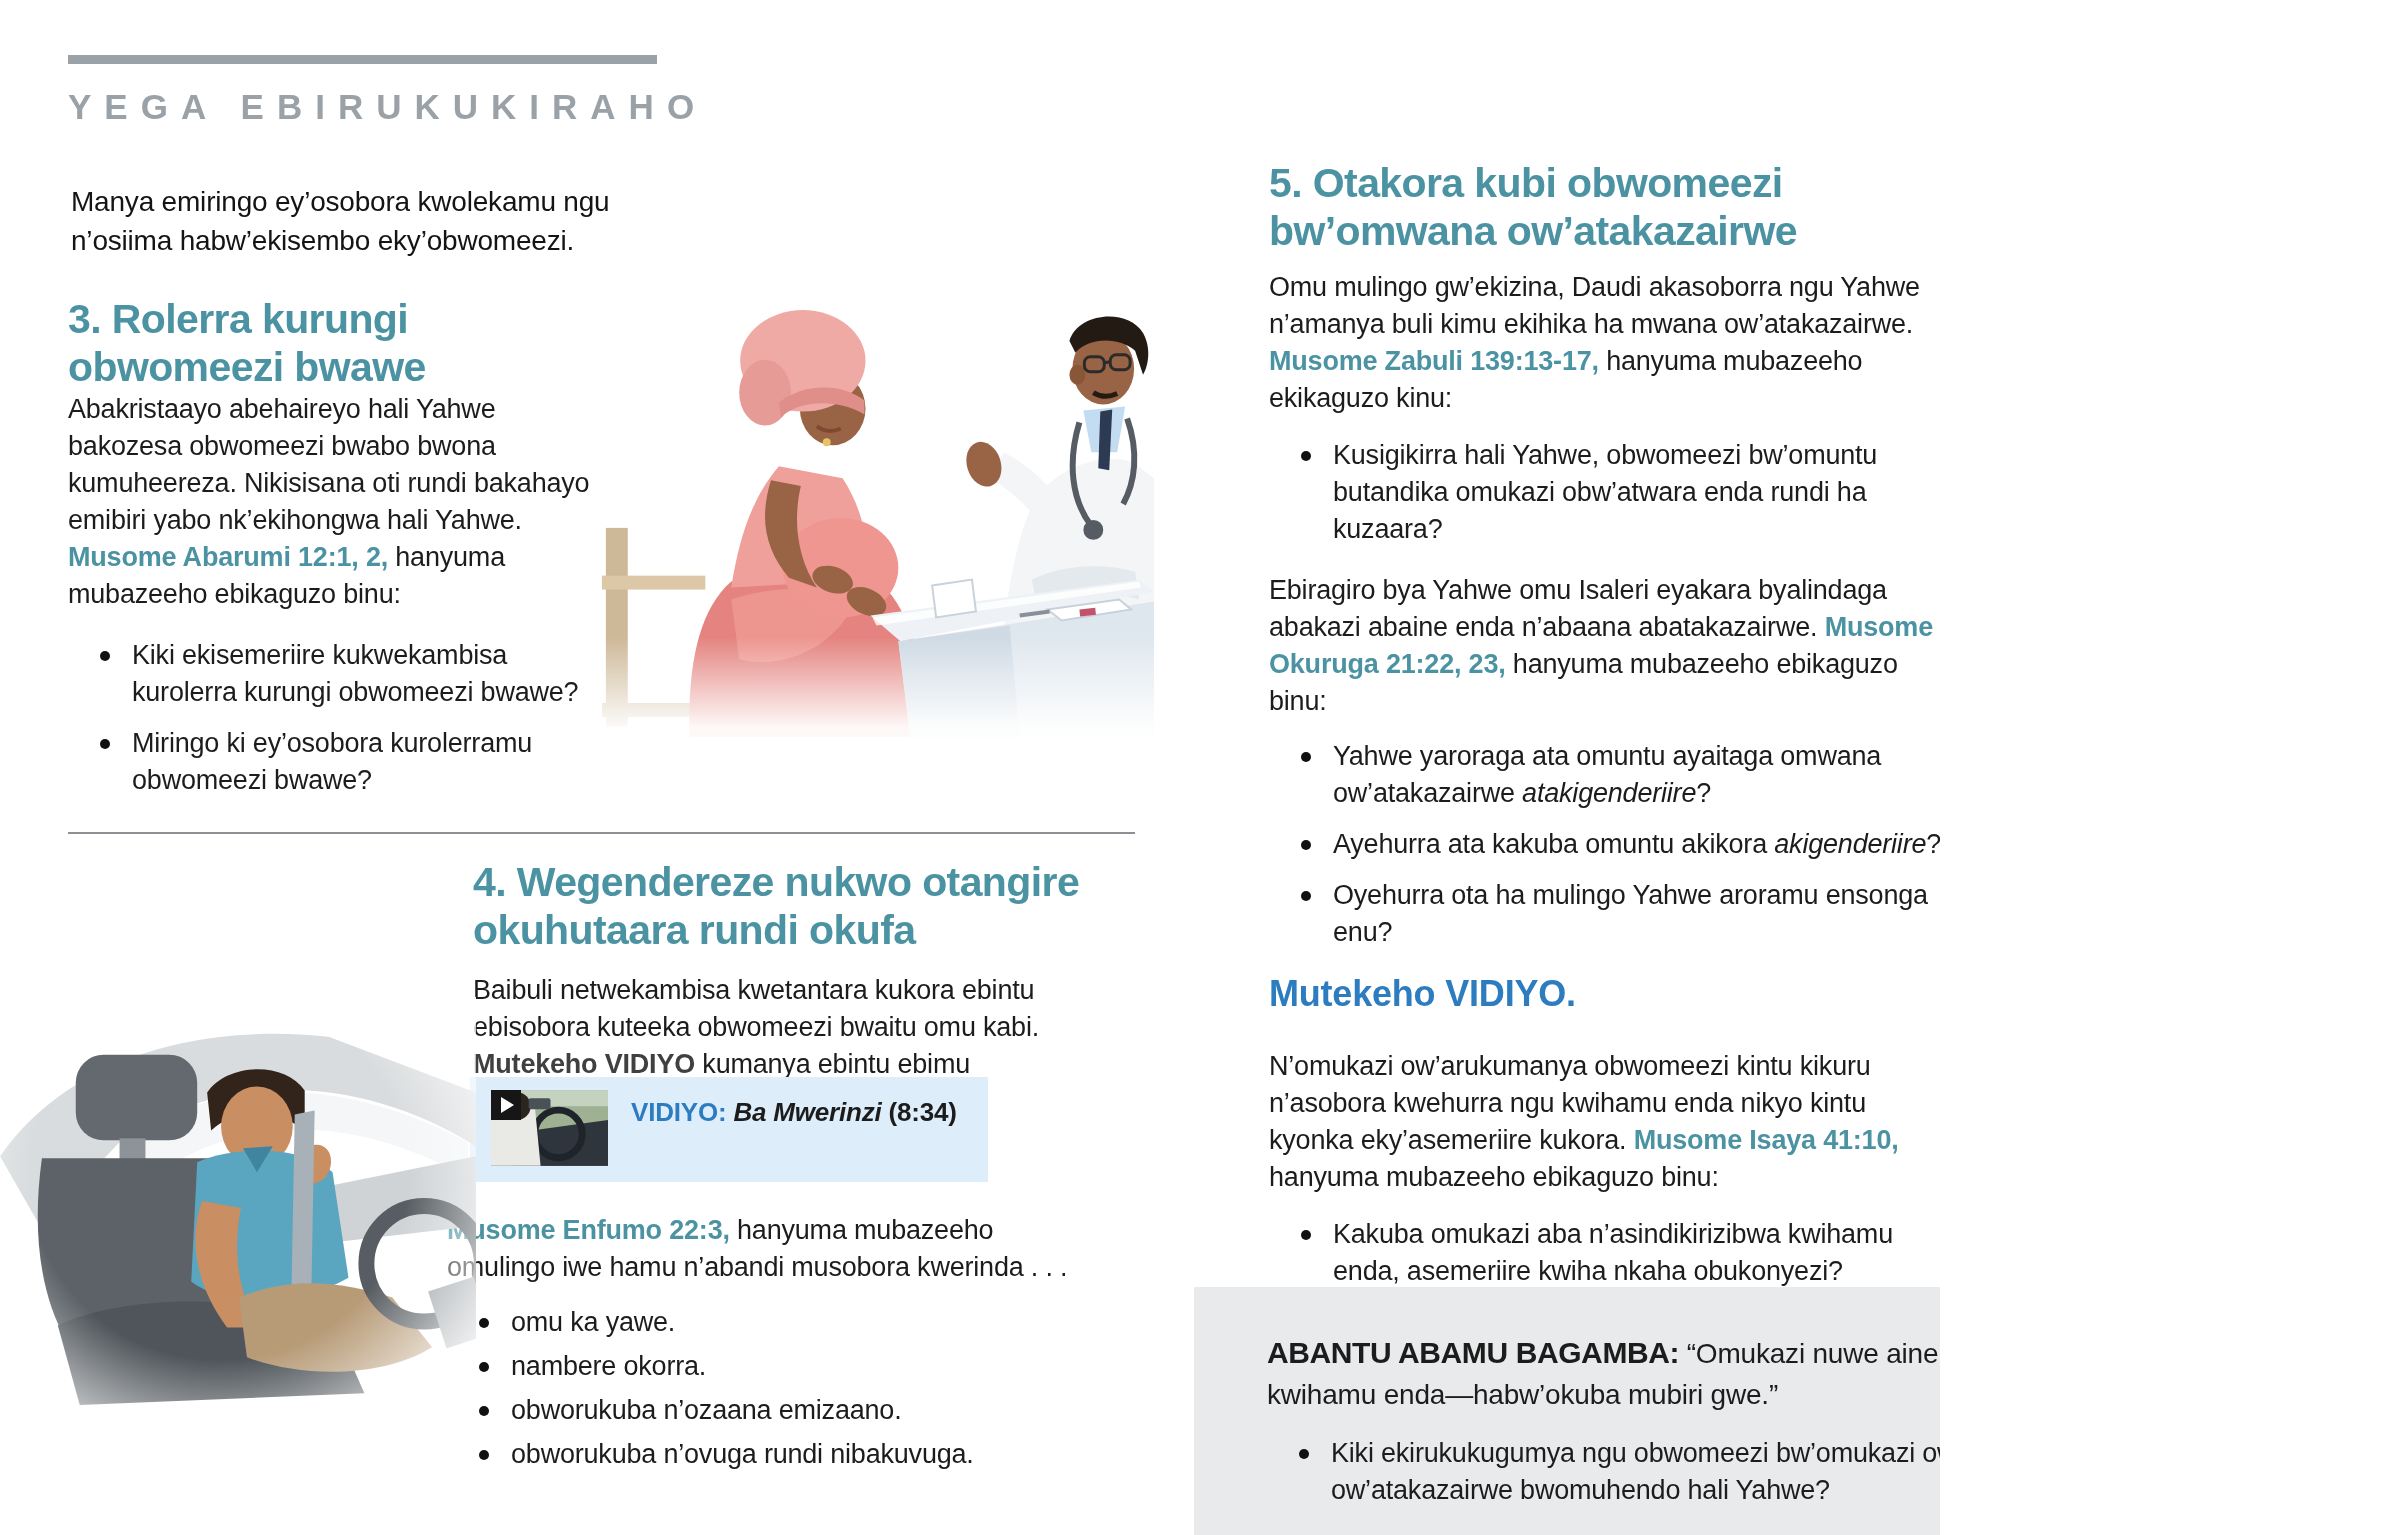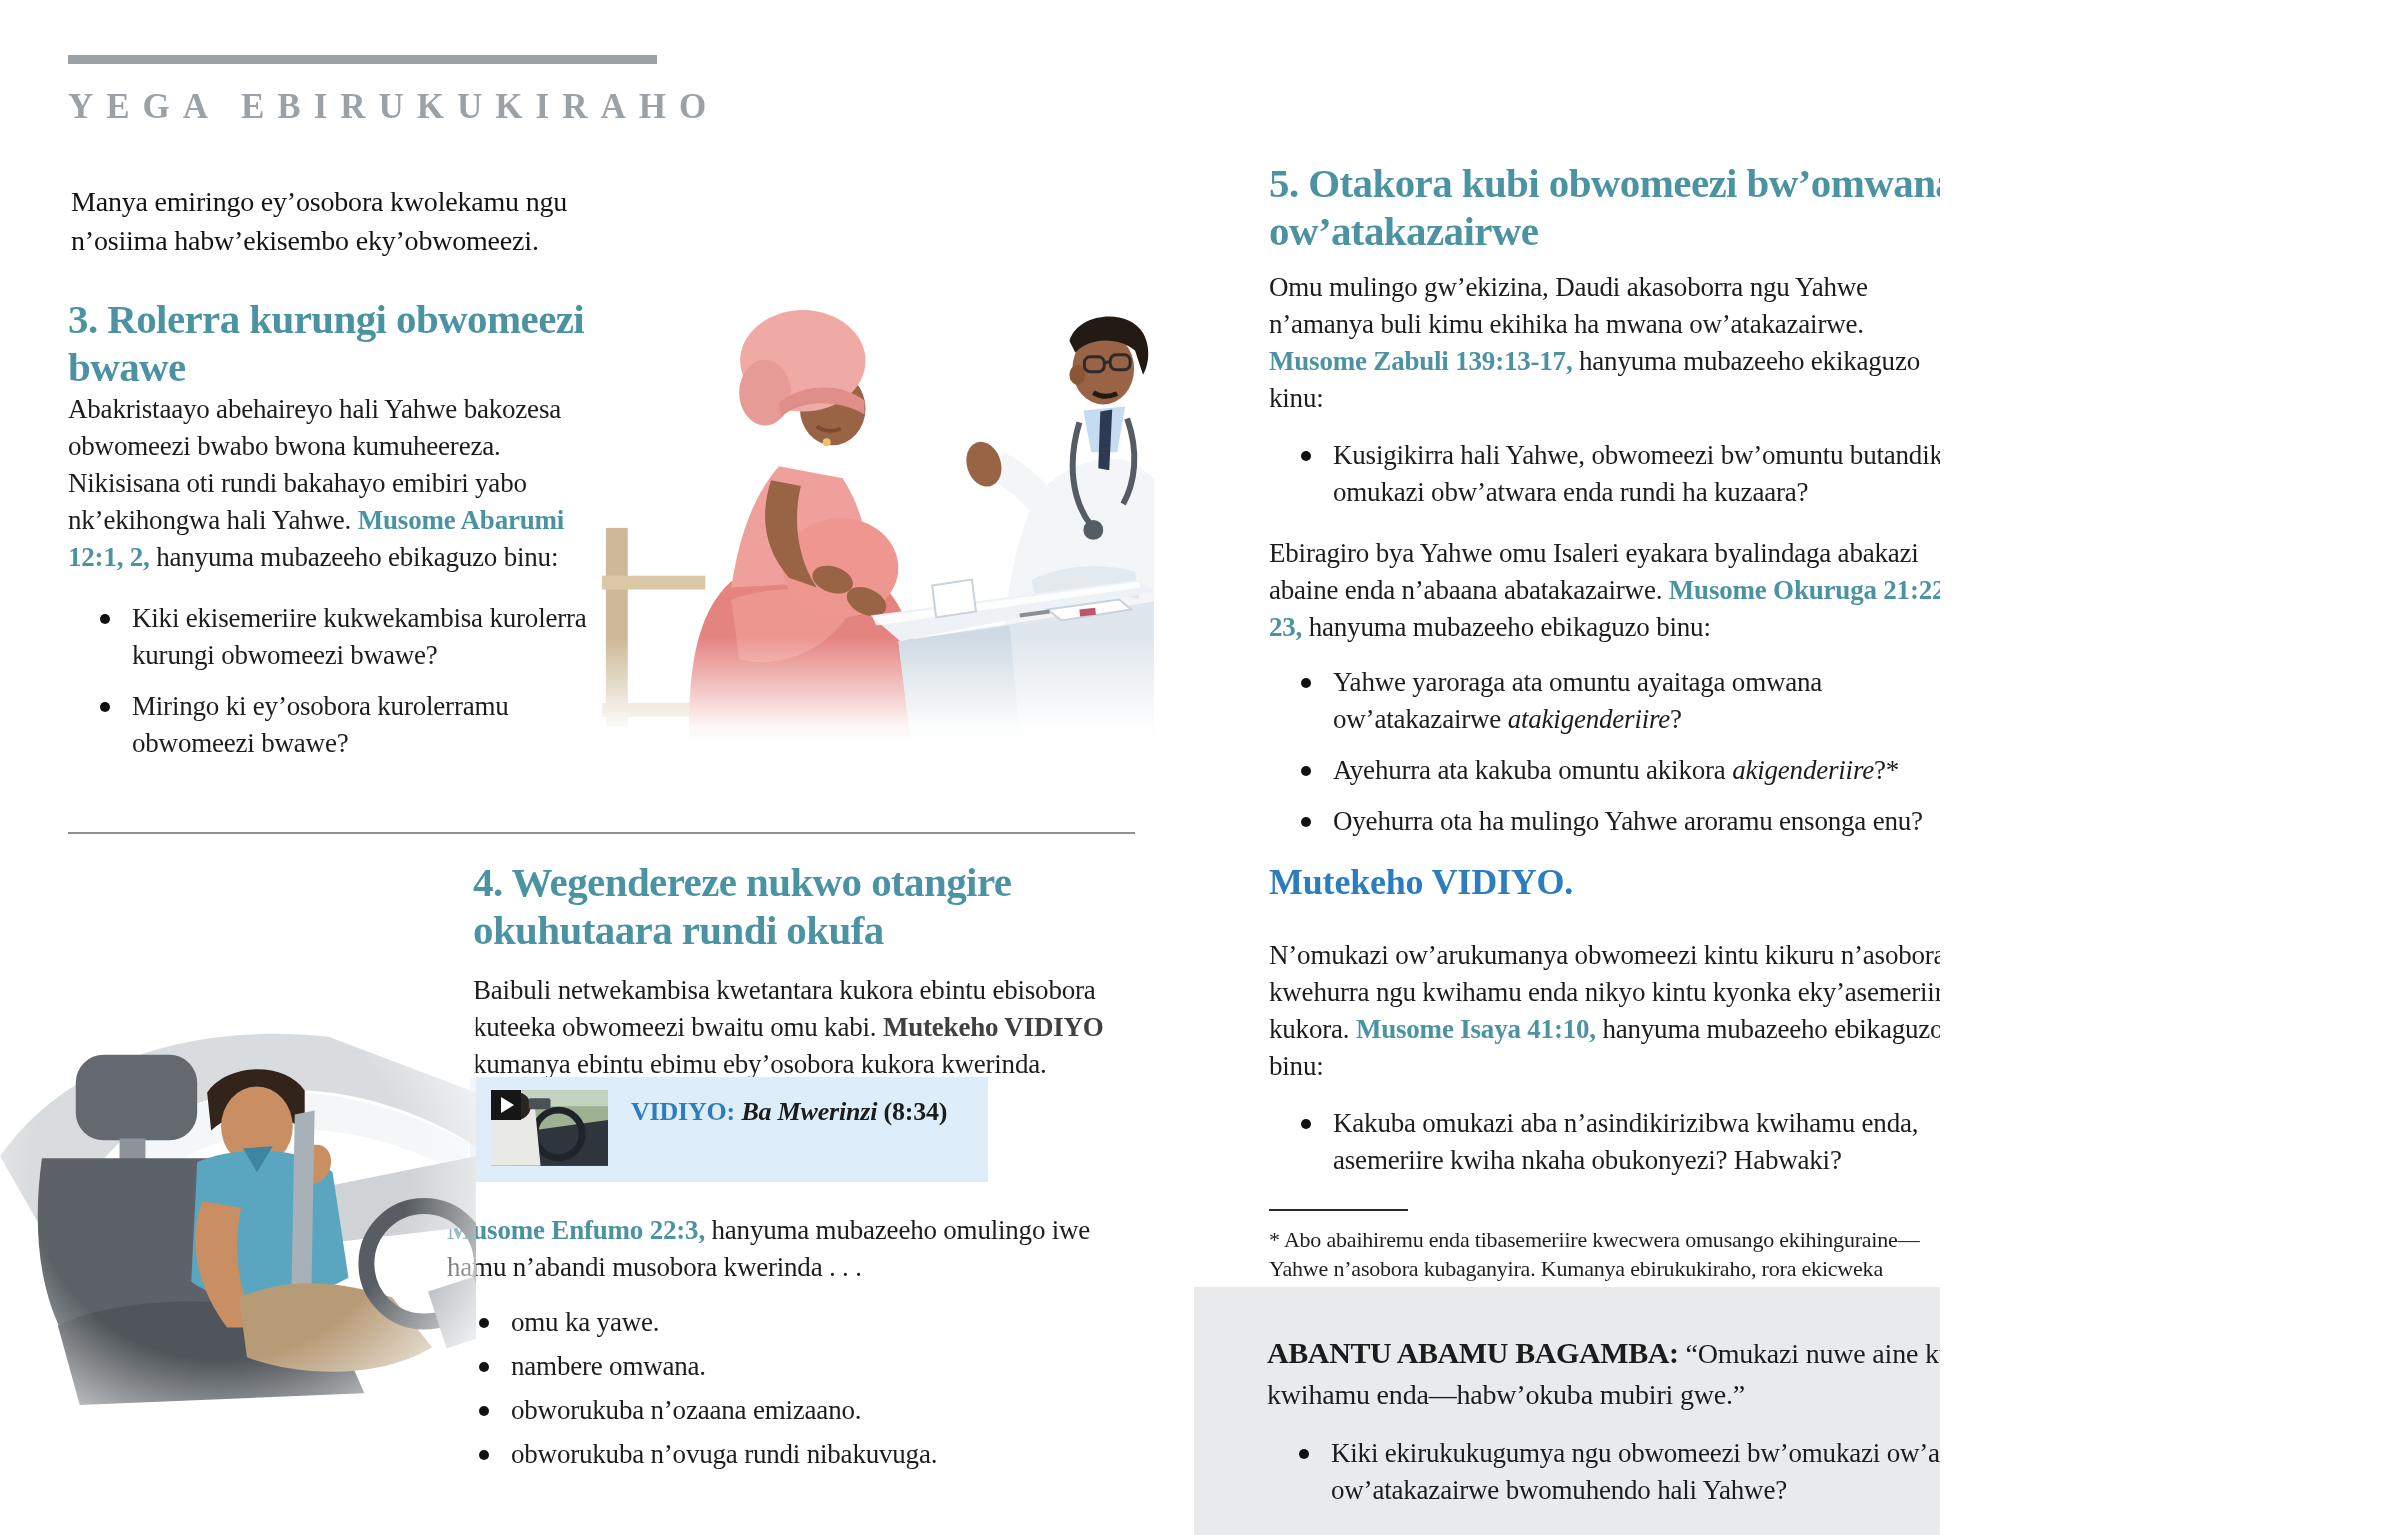--- a/index.html
+++ b/index.html
@@ -1,17 +1,17 @@
 <!DOCTYPE html>
 <html><head>
 <meta charset="utf-8">
 <style>
   html,body{margin:0;padding:0;background:#ffffff;}
   .page{position:relative;width:1940px;height:1535px;background:#ffffff;overflow:hidden;
-        font-family:Liberation Serif, serif;color:#1c1c1c;letter-spacing:-0.2px;}
+        font-family:Liberation Sans, sans-serif;color:#1c1c1c;letter-spacing:-0.2px;}
   .abs{position:absolute;}
 
   
   .kicker-bar{width:589px;height:9px;background:#9aa2a8;}
   .kicker-text{margin-top:23px;font-size:35px;font-weight:700;letter-spacing:13px;color:#9aa2a8;white-space:nowrap;}
   .intro{margin-top:31px;font-size:28px;line-height:39px;color:#141414;}
 
   h2.sec{margin:0;color:#4b93a2;font-size:41px;line-height:48px;font-weight:700;letter-spacing:-0.6px;}
   p.body{margin:0;font-size:27px;line-height:37px;}
   .mt{margin-top:22px;}
@@ -162,21 +162,21 @@
           <span class="tri"></span>
         </span>
     </div>
     <div class="vtitle"><span class="vlabel">VIDIYO:</span> <span class="vname">Ba Mwerinzi</span> <span>(8:34)</span></div>
   </div>
 
   <div class="abs" style="left:447px;top:1212px;width:645px;">
     <p class="body"><a class="scripture">Musome Enfumo 22:3,</a><span> hanyuma mubazeeho omulingo iwe hamu n’abandi musobora kwerinda . . .</span></p>
     <ul class="blist tight" style="margin-top:18px;">
       <li>omu ka yawe.</li>
-      <li>nambere omwana.</li>
+      <li>nambere okorra.</li>
       <li>obworukuba n’ozaana emizaano.</li>
       <li>obworukuba n’ovuga rundi nibakuvuga.</li>
     </ul>
   </div>
 
   <div class="abs" style="left:0;top:997px;width:476px;height:428px;">
     <svg width="476" height="428" viewBox="0 0 478 430">
       <path d="M0,160 C70,60 200,26 330,40 L478,96 L478,150 C360,76 220,74 120,146 L40,230 Z" fill="#d9dcde"></path>
       <path d="M128,144 C220,76 350,82 470,146 L470,182 C350,114 235,120 152,182 Z" fill="#f4f6f7"></path>
       <path d="M330,190 L478,160 L478,230 L340,246 Z" fill="#cfd3d6"></path>

